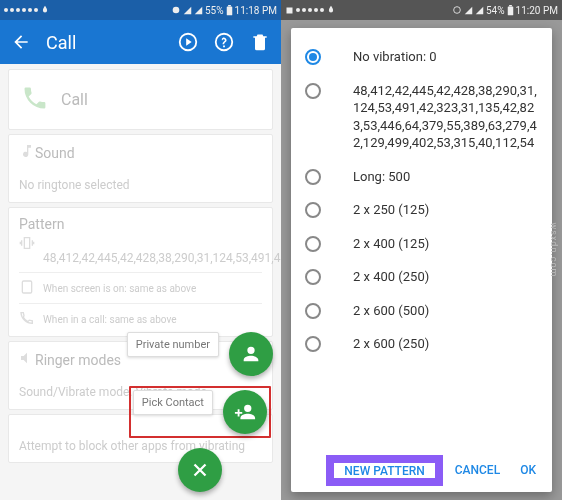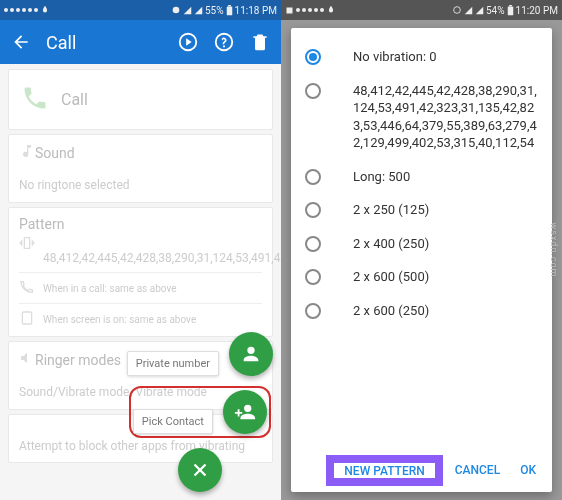--- a/index.html
+++ b/index.html
@@ -29,22 +29,22 @@
   .card .hdr { font-size: 14px; color: #bbb; margin-bottom: 3px; display: flex; align-items: center; }
   .card .sub { font-size: 12px; color: #ccc; line-height: 1.3; margin-top: 16px; }
   .smicon svg { fill: #ddd; width: 16px; height: 16px; }
   .chip { background: #fff; border: 1px solid #ddd; color: #777; font-size: 11px; padding: 5px 8px; border-radius: 2px; box-shadow: 0 1px 3px rgba(0,0,0,0.15); }
   .subcard { border-top: 1px solid #eee; margin-top: 6px; padding-top: 6px; font-size: 10px; color: #ccc; display:flex; align-items:center; gap:8px; }
   
   
   .fab-stack { position: absolute; right: 8px; bottom: 8px; display: flex; flex-direction: column; align-items: center; gap: 10px; }
   .fab { width: 44px; height: 44px; border-radius: 50%; background: #2f9e44; display: flex; align-items: center; justify-content: center; box-shadow: 0 3px 5px rgba(0,0,0,0.3); }
   .fab svg { fill: #fff; width: 22px; height: 22px; }
-  .fab-row { display: flex; align-items: flex-end; gap: 10px; }
-  .fab-box { border: 2px solid #d32f2f; padding: 2px; border-radius: 12px; }
+  .fab-row { display: flex; align-items: flex-start; gap: 10px; }
+  .fab-box { border: 2px solid #d32f2f; padding: 2px; border-radius: 1px; }
   
   
   .phone-right { background: #999; }
   .dialog { position: absolute; top: 28px; left: 10px; right: 10px; bottom: 8px; background: #fff; border-radius: 2px; box-shadow: 0 4px 12px rgba(0,0,0,0.3); display: flex; flex-direction: column; }
   .options { flex: 1; overflow: hidden; padding: 12px 14px 4px 14px; }
   .opt { display: flex; align-items: flex-start; gap: 32px; padding: 8px 0; }
   .radio { width: 16px; height: 16px; border: 2px solid #888; border-radius: 50%; flex-shrink: 0; margin-top: 1px; position: relative; }
   .radio.selected { border-color: #1e88e5; }
   .radio.selected::after { content:''; position:absolute; top:2px; left:2px; right:2px; bottom:2px; border-radius:50%; background:#1e88e5; }
   .opt-label { font-size: 13px; color: #333; line-height: 1.35; word-break: break-all; }
@@ -136,29 +136,29 @@
             <span>Pattern</span>
           </div>
         <div style="display:flex;gap:8px;align-items:flex-start">
           <span class="smicon"><svg viewBox="0 0 24 24">
                 <path d="M8 4h8v16H8zM4 8v8M2 10v4M20 8v8M22 10v4" stroke="#ddd" stroke-width="2" fill="none"></path>
               </svg></span>
           <div class="sub">48,412,42,445,42,428,38,290,31,124,53,491,42,323,31,135,42,823,53,446,64,379,55,389,63,279,42,129,495,402,53,315,40,112,54</div>
         </div>
         <div class="subcard">
             <span class="smicon"><svg viewBox="0 0 24 24">
+                <rect x="5" y="3" width="14" height="18" rx="2" fill="none" stroke="#ddd" stroke-width="2"></rect>
+              </svg></span>
+            <span>When screen is on: same as above</span>
+          </div>
+        <div class="subcard">
+            <span class="smicon"><svg viewBox="0 0 24 24">
                 <path d="M6.6 10.8a15 15 0 006.6 6.6l2.2-2.2 4.6 1V20A17 17 0 013 4h3.5l1 4.6z" fill="none" stroke="#ddd" stroke-width="2"></path>
               </svg></span>
             <span>When in a call: same as above</span>
-          </div>
-        <div class="subcard">
-            <span class="smicon"><svg viewBox="0 0 24 24">
-                <rect x="5" y="3" width="14" height="18" rx="2" fill="none" stroke="#ddd" stroke-width="2"></rect>
-              </svg></span>
-            <span>When screen is on: same as above</span>
           </div>
       </div>
       <div class="card">
         <div class="hdr">
             <span class="smicon"><svg viewBox="0 0 24 24">
                 <path d="M3 9v6h4l5 5V4L7 9z"></path>
               </svg></span>
             <span>Ringer modes</span>
           </div>
         <div class="sub">Sound/Vibrate mode. Vibrate mode</div>
@@ -240,20 +240,24 @@
         <div class="opt">
             <span class="radio"></span>
             <span class="opt-label">Long: 500</span>
           </div>
         <div class="opt">
             <span class="radio"></span>
             <span class="opt-label">2 x 250 (125)</span>
           </div>
         <div class="opt">
             <span class="radio"></span>
+            <span class="opt-label">2 x 400 (125)</span>
+          </div>
+        <div class="opt">
+            <span class="radio"></span>
             <span class="opt-label">2 x 400 (250)</span>
           </div>
         <div class="opt">
             <span class="radio"></span>
             <span class="opt-label">2 x 600 (500)</span>
           </div>
         <div class="opt">
             <span class="radio"></span>
             <span class="opt-label">2 x 600 (250)</span>
           </div>

